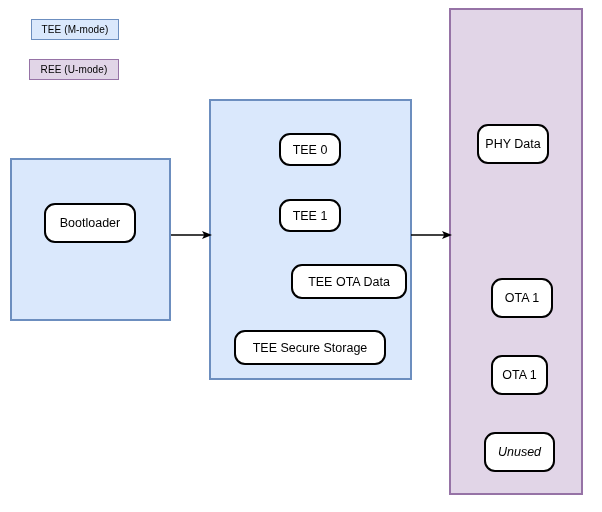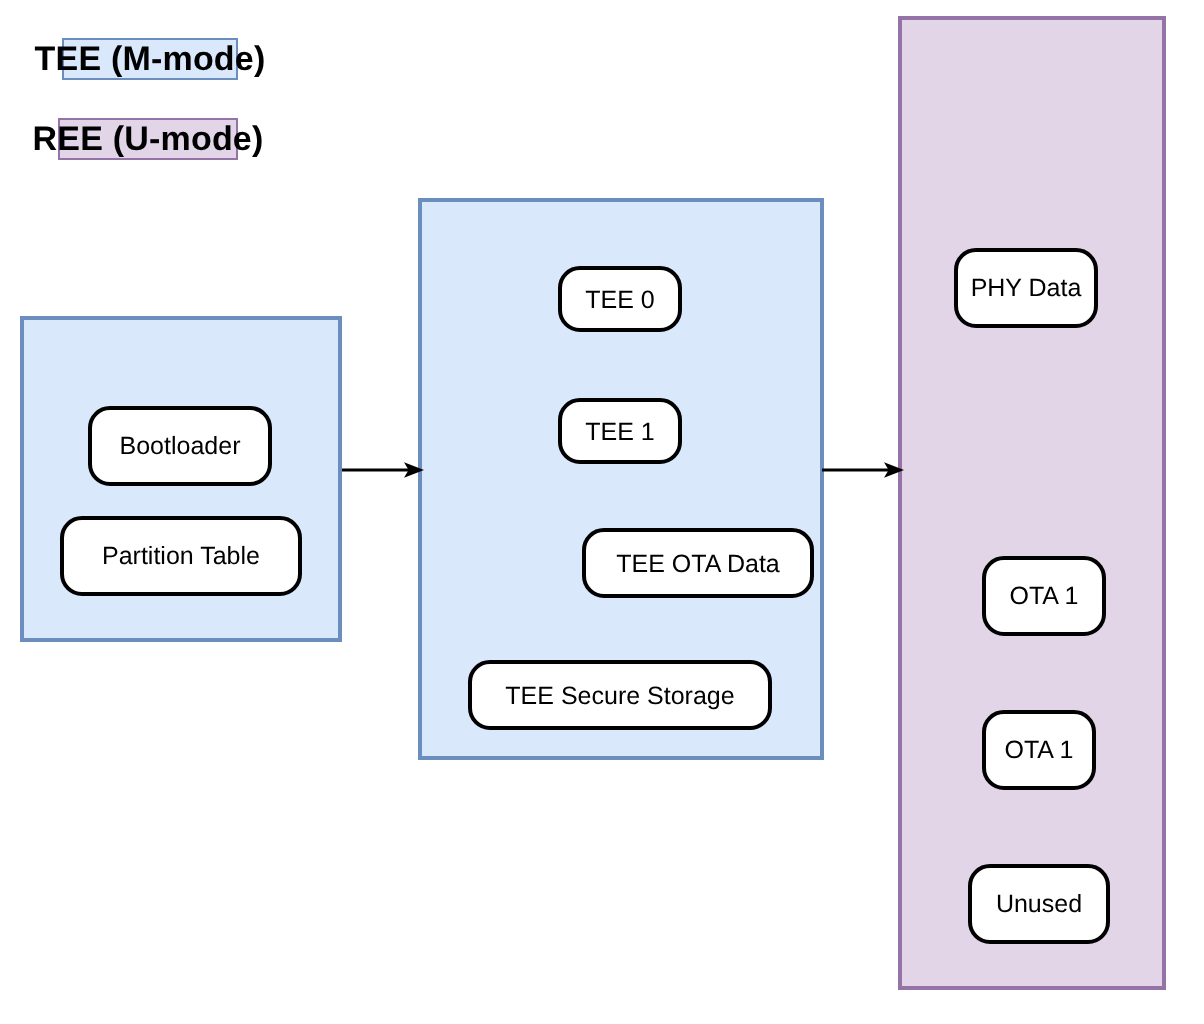--- a/index.html
+++ b/index.html
@@ -16,22 +16,22 @@
     overflow: hidden;
   }
 
   
   .legend-box {
     position: absolute;
     box-sizing: border-box;
     display: flex;
     align-items: center;
     justify-content: center;
-    font-size: 17px;
-    font-weight: bold;
+    font-size: 10px;
+    font-weight: normal;
     color: #000000;
     letter-spacing: 0.1px;
     white-space: nowrap;
   }
   #legend-tee {
     left: 31px;  top: 19px;
     width: 88px; height: 21px;
     background: #dae8fc;
     border: 1px solid #6c8ebf;
   }
@@ -83,21 +83,21 @@
   #node-tee1           { left: 279px; top: 199px; width: 62px;  height: 33px; }
   #node-tee-ota-data   { left: 252px; top: 264px; width: 116px; height: 35px; margin-left: 39px; }
   #node-tee-secure     { left: 234px; top: 330px; width: 152px; height: 35px; }
 
   
   #node-nvs            { left: 499px; top: 47px;  width: 44px;  height: 40px; }
   #node-phy-data       { left: 477px; top: 124px; width: 72px;  height: 40px; }
   #node-ota-data       { left: 477px; top: 202px; width: 86px;  height: 40px; }
   #node-ota0           { left: 491px; top: 278px; width: 62px;  height: 40px; }
   #node-ota1           { left: 491px; top: 355px; width: 57px;  height: 40px; }
-  #node-unused         { left: 484px; top: 432px; width: 71px;  height: 40px; }
+  #node-unused         { left: 484px; top: 432px; width: 71px;  height: 40px; font-style: italic; }
 
   
   .arrow-svg {
     position: absolute;
     overflow: visible;
   }
   #arrow-boot-to-tee { left: 171px; top: 228px; width: 42px; height: 14px; }
   #arrow-tee-to-ree  { left: 411px; top: 228px; width: 42px; height: 14px; }
 </style>
 </head>
@@ -106,21 +106,20 @@
 <div id="canvas">
 
   <div class="legend-box" id="legend-tee">TEE (M-mode)</div>
 
   <div class="legend-box" id="legend-ree">REE (U-mode)</div>
 
   <div class="container-box container-blue" id="group-boot"></div>
 
   <div class="node" id="node-bootloader">Bootloader</div>
 
-  <div class="node" id="node-partition">Partition Table</div>
 
   <div class="container-box container-blue" id="group-tee"></div>
 
   <div class="node" id="node-tee0">TEE 0</div>
 
   <div class="node" id="node-tee1">TEE 1</div>
 
   <div class="node" id="node-tee-ota-data">TEE OTA Data</div>
 
   <div class="node" id="node-tee-secure">TEE Secure Storage</div>

